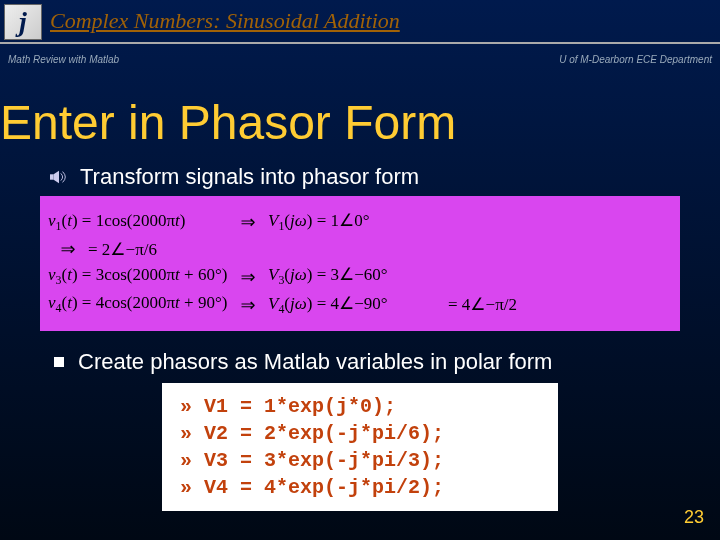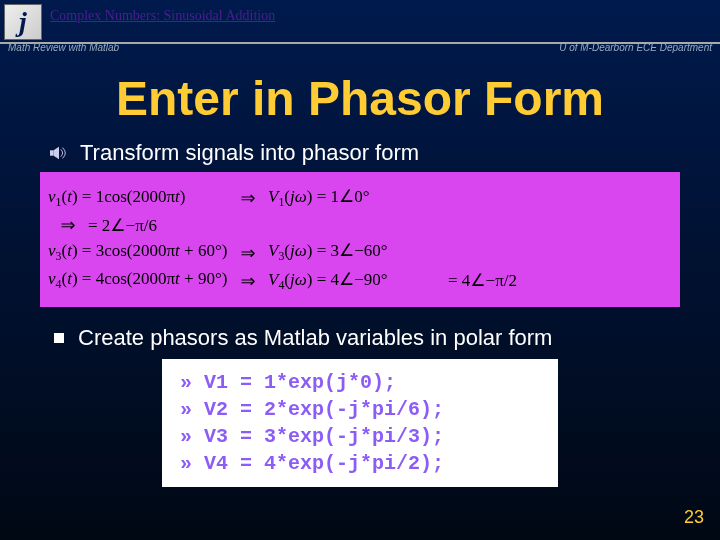--- a/index.html
+++ b/index.html
@@ -30,43 +30,44 @@
 }
 .icon-j span {
   font-family: 'Times New Roman', serif;
   font-size: 28px;
   font-style: italic;
   color: #001a4d;
   font-weight: bold;
 }
 .breadcrumb {
   font-family: 'Times New Roman', serif;
-  font-size: 14px;
-  color: #4c1d95;
+  font-size: 22px;
+  color: #a16207;
   text-decoration: underline;
   padding-top: 4px;
+  font-style: italic;
 }
 .hr {
   border-top: 2px solid #aaa;
   margin: 2px 0 0 0;
 }
 .subhead {
   display: flex;
   justify-content: space-between;
   font-size: 10px;
   font-style: italic;
   color: #9ab;
-  padding: 0 8px;
+  padding: 12px 8px;
   margin-top: -2px;
 }
 .title {
   color: #ffcc33;
   font-size: 48px;
-  font-weight: bold;
-  text-align: center;
+  font-weight: normal;
+  text-align: left;
   font-family: Arial, sans-serif;
   margin: 18px 0 14px 0;
 }
 .bullet-row {
   display: flex;
   align-items: center;
   margin: 8px 4px 6px 50px;
 }
 .speaker-icon {
   width: 18px;
@@ -97,21 +98,21 @@
   align-items: center;
   margin: 4px 0;
   font-size: 17px;
 }
 .math-col1 { width: 180px; }
 .math-arrow { width: 40px; text-align: center; font-size: 18px; }
 .math-col2 { width: 180px; }
 .math-col3 { flex: 1; }
 .code-box {
   background: white;
-  color: #8b5cf6;
+  color: #c2410c;
   font-family: 'Courier New', monospace;
   font-size: 20px;
   font-weight: bold;
   padding: 10px 18px;
   margin: 8px auto 0 auto;
   width: 360px;
   line-height: 1.35;
 }
 .page-num {
   position: absolute;

